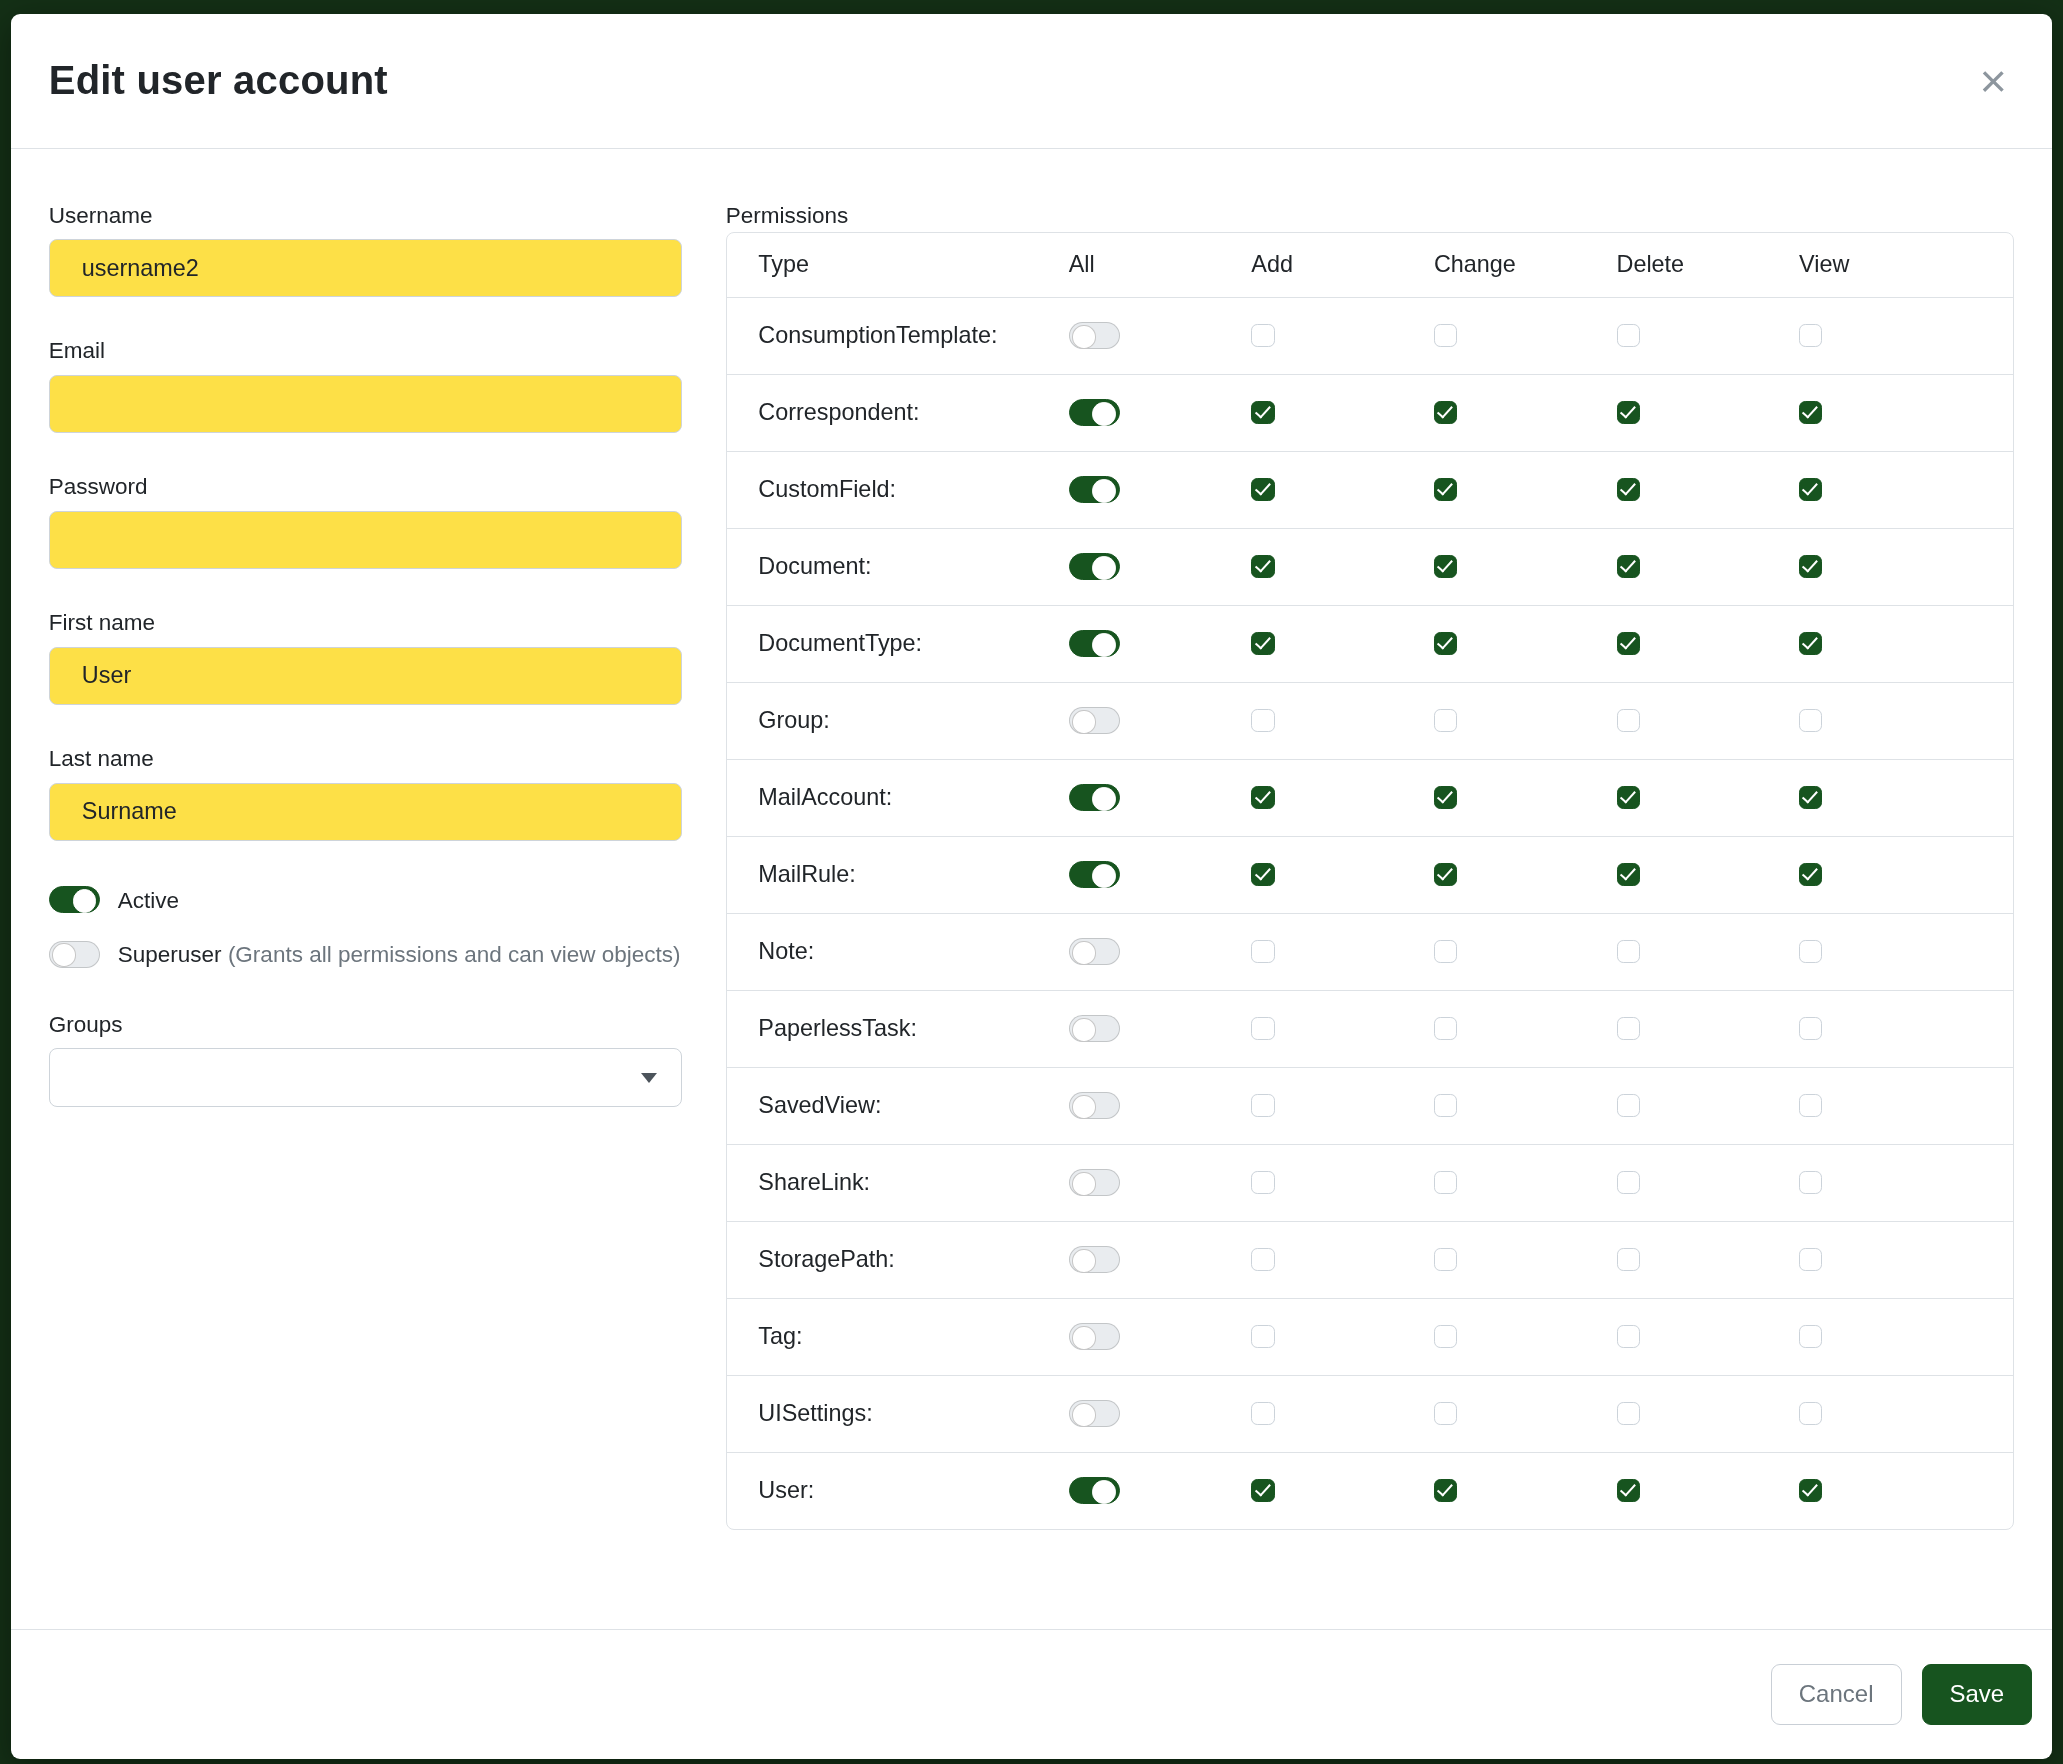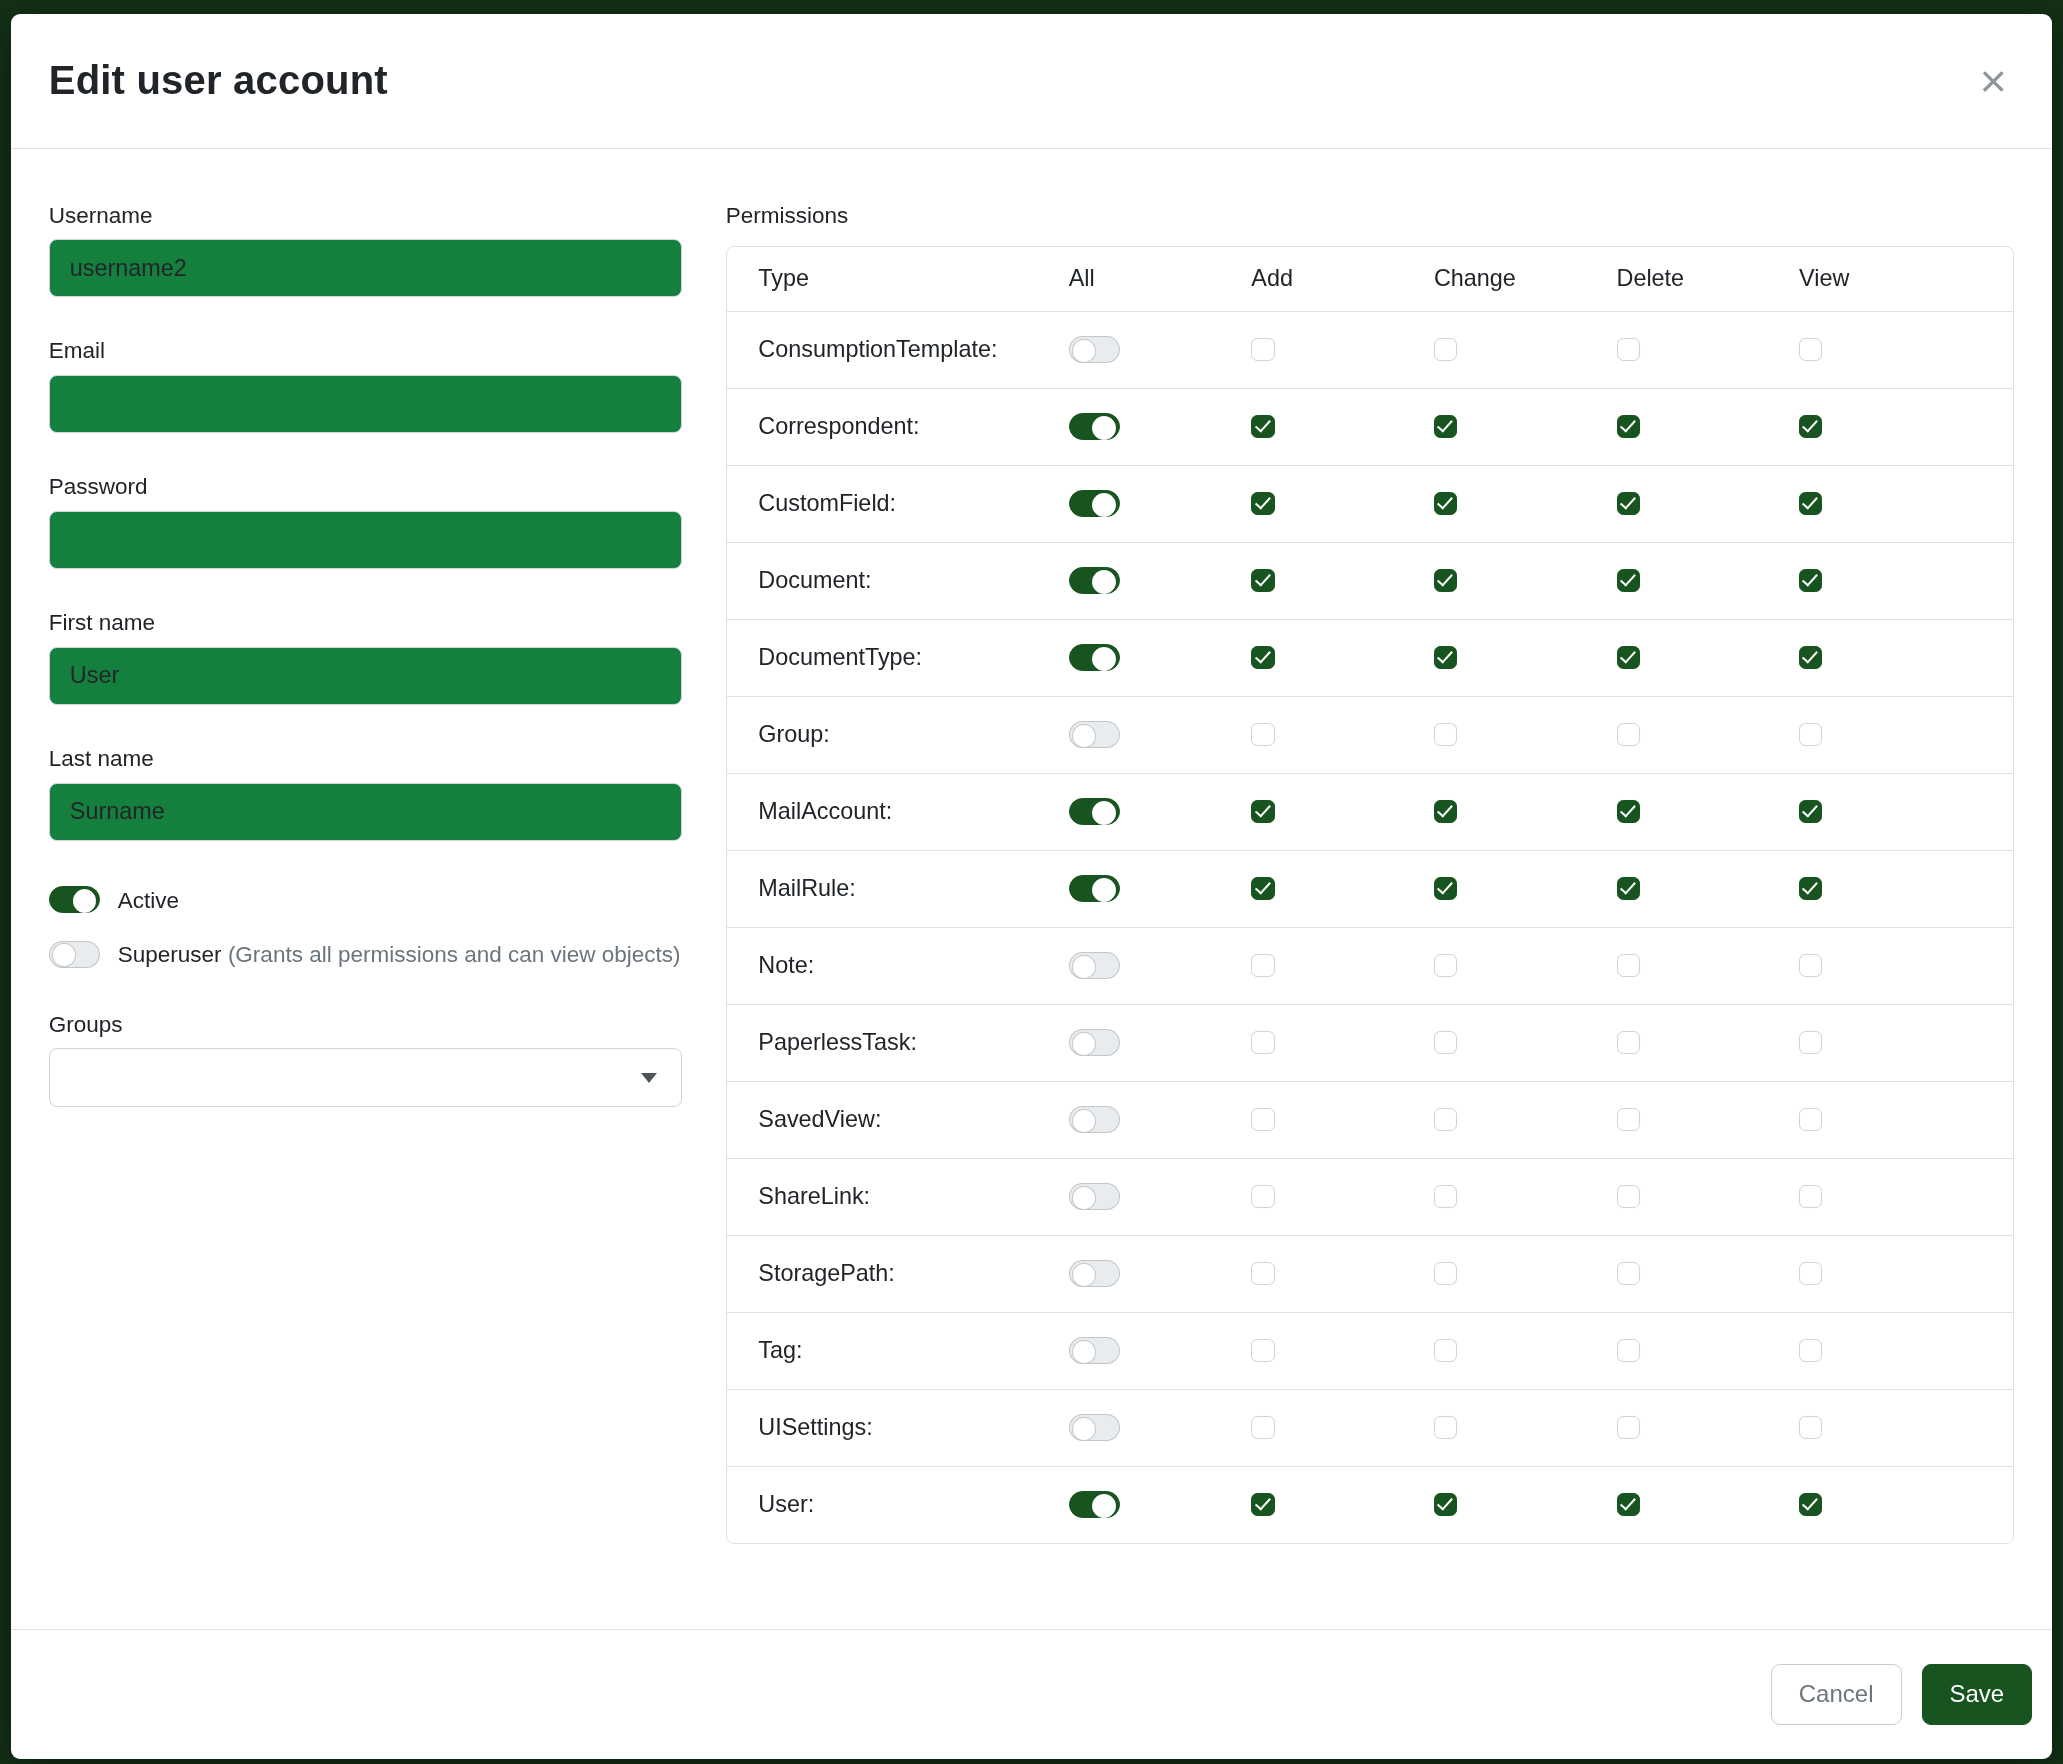--- a/index.html
+++ b/index.html
@@ -58,22 +58,22 @@
   .field { margin-bottom: 41px; }
   .field-label { display: block; font-size: 22.5px; color: var(--text); margin-bottom: 10.8px; }
   .text-input {
     width: 100%;
     height: 58px;
     border: 0.9px solid var(--input-border);
     border-radius: 8px;
     font-size: 23.4px;
     font-family: inherit;
     color: var(--text);
-    padding: 0 20px;
-    background: #15803d;
+    padding: 0 32px;
+    background: #fde047;
     outline: none;
   }
   
   .toggle {
     display: inline-block;
     width: 51px; height: 27px;
     border-radius: 14.4px;
     background: #e9ecef;
     border: 0.9px solid rgba(0,0,0,.16);
     position: relative;
@@ -110,21 +110,21 @@
     padding: 0 23.4px;
     cursor: pointer;
   }
   .select-caret {
     width: 0; height: 0;
     border-left: 8px solid transparent;
     border-right: 8px solid transparent;
     border-top: 10px solid #4c545b;
   }
   
-  .perm-label { display: block; font-size: 22.5px; margin-bottom: 17px; }
+  .perm-label { display: block; font-size: 22.5px; margin-bottom: 3px; }
   .perm-table {
     border: 0.9px solid var(--border);
     border-radius: 8px;
     overflow: hidden;
     background: #fff;
   }
   .prow {
     display: grid;
     grid-template-columns: 1.7fr 1fr 1fr 1fr 1fr 1fr;
     align-items: center;

